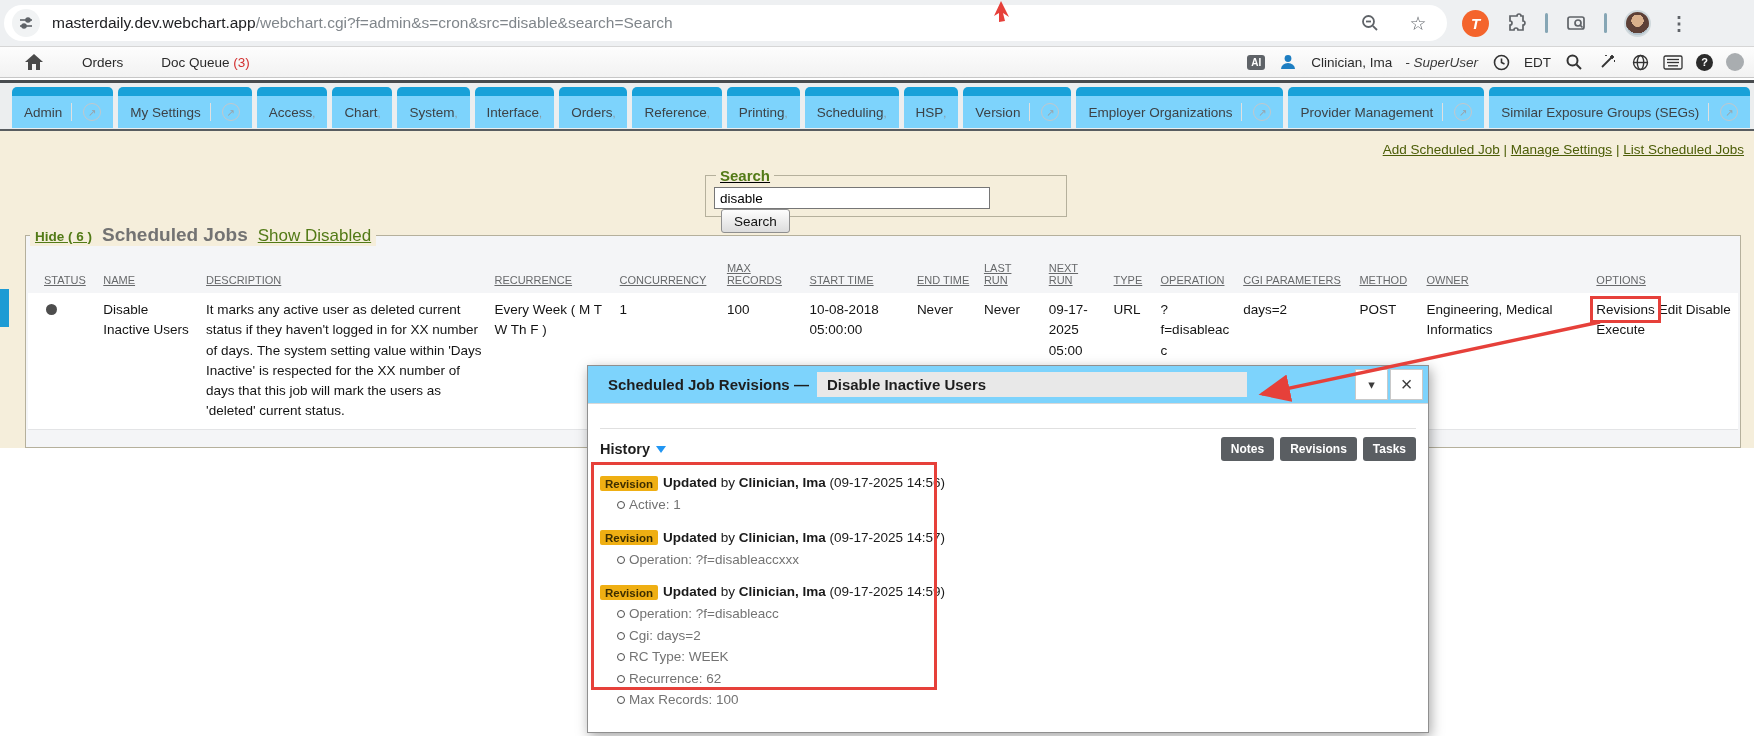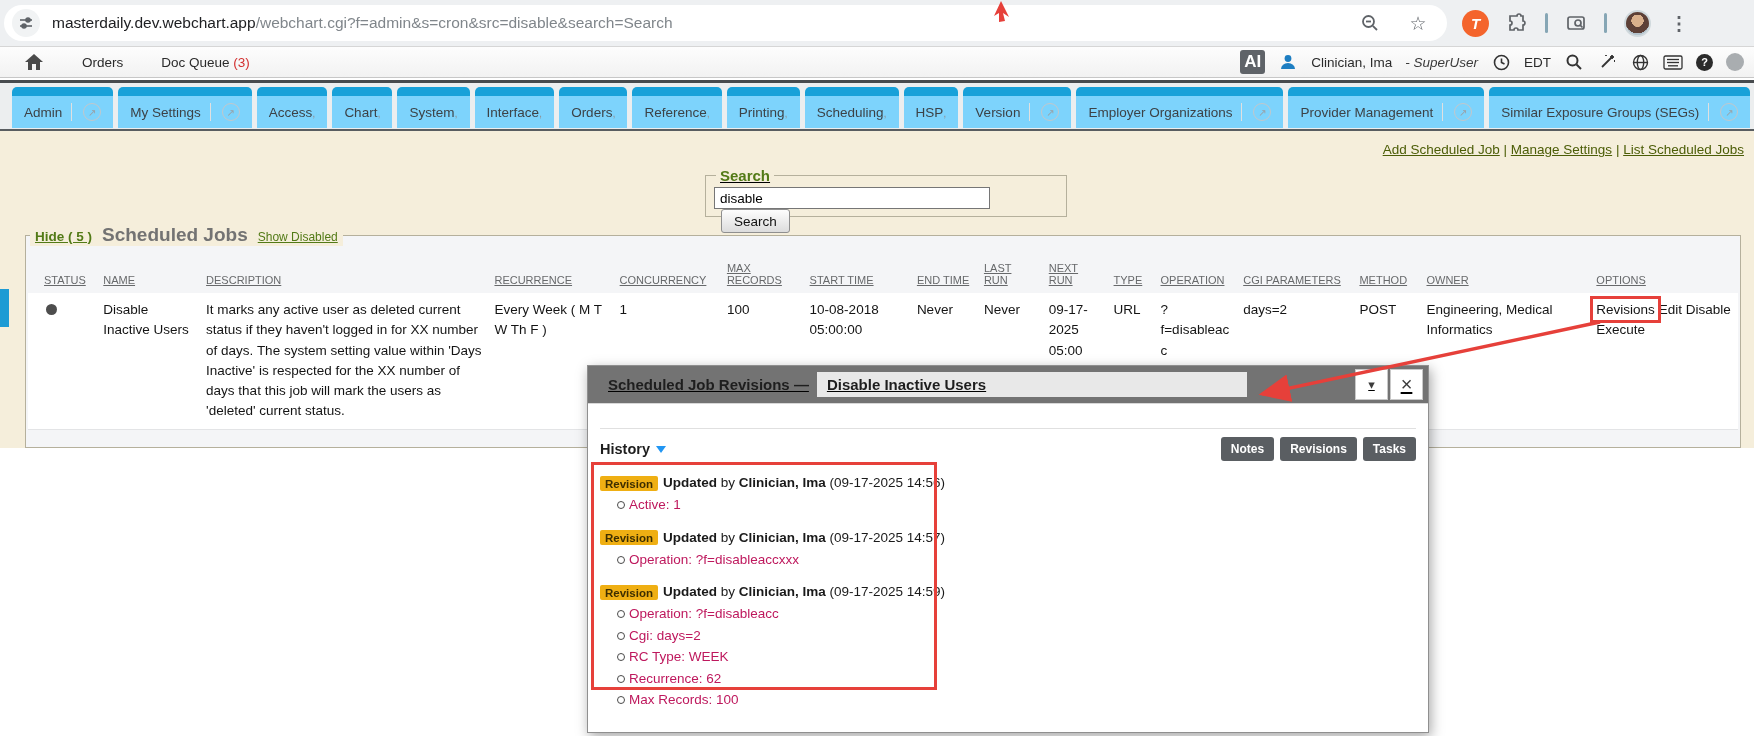--- a/index.html
+++ b/index.html
@@ -28,21 +28,21 @@
   .kebab::before { content:"⋮"; font-size:19px; font-weight:bold; color:#5f6368; }
 
   
   .mc-header { position:absolute; left:0; top:46px; width:1754px; height:32px;
                background:linear-gradient(#fdfdfd,#f2f2f2); border-top:1px solid #d6d6d6; border-bottom:1px solid #c7c7c7;
                display:flex; align-items:center; font-size:13.5px; color:#2b2b2b; }
   .mc-left { display:flex; align-items:center; gap:38px; margin-left:24px; }
   .mc-link { color:#2b2b2b; text-decoration:none; cursor:pointer; }
   .red-count { color:#d32f2f; }
   .mc-right { margin-left:auto; display:flex; align-items:center; gap:13px; margin-right:10px; }
-  .ai-badge { background:#5f6368; color:#fff; font-weight:bold; font-size:17px; padding:2px 4px; border-radius:3px; }
+  .ai-badge { background:#5f6368; color:#fff; font-weight:bold; font-size:10px; padding:2px 4px; border-radius:3px; }
   .superuser { font-style:italic; color:#3a3a3a; }
   .hicon { width:20px; height:20px; display:flex; align-items:center; justify-content:center; }
   .help-dot { width:17px; height:17px; border-radius:50%; background:#2b2b2b; color:#fff; font-size:11px; font-weight:bold;
               display:flex; align-items:center; justify-content:center; }
   .help-dot::before { content:"?"; }
   .gray-dot { width:18px; height:18px; border-radius:50%; background:#a9adb0; }
 
   
   .tabbar { position:absolute; left:0; top:80px; width:1754px; height:51px; background:#eceeef;
             border-top:3px solid #474b4e; border-bottom:2px solid #595d60; }
@@ -72,21 +72,21 @@
                   font-family:"Liberation Sans", sans-serif; background:#fff; }
   .search-btn { height:24px; margin-left:7px; padding:0 12px; font-size:13.5px; font-family:"Liberation Sans", sans-serif;
                 background:linear-gradient(#fdfdfd,#dcdcdc); border:1px solid #8f8f8f; border-radius:3px; cursor:pointer; color:#111; }
 
   
   .jobs-fs { position:absolute; left:25px; top:93px; width:1716px; height:224px;
              border:1px solid #b5b09c; background:#f4f5f7; padding:6px 2px 0 2px; }
   .jobs-legend { display:flex; align-items:baseline; gap:10px; padding:0 5px; background:#f5eedb; width:max-content; margin-left:2px; }
   .hide-link { font-size:13.5px; font-weight:bold; color:#527a16; text-decoration:underline; cursor:pointer; }
   .jobs-title { font-size:19px; font-weight:bold; color:#737373; }
-  .show-disabled { font-size:12px; color:#527a16; text-decoration:underline; cursor:pointer; }
+  .show-disabled { font-size:17px; color:#527a16; text-decoration:underline; cursor:pointer; }
 
   table.jobs { width:100%; border-collapse:collapse; table-layout:fixed; margin-top:6px; }
   table.jobs th { font-size:11px; font-weight:normal; color:#67696b; text-transform:uppercase; text-align:left;
                   vertical-align:bottom; padding:4px 6px 7px 6px; }
   table.jobs th span { text-decoration:underline; cursor:pointer;text-align:center; }
   table.jobs td { background:#fff; font-size:13.5px; color:#141414; vertical-align:top; padding:7px 6px;
                   line-height:1.5; border-bottom:1px solid #e3e4e6; word-wrap:break-word; }
   .c-status { width:62px; } .c-name { width:92px; } .c-desc { width:258px; } .c-rec { width:112px; }
   .c-conc { width:96px; } .c-max { width:74px; } .c-start { width:96px; } .c-end { width:60px; }
   .c-last { width:58px; } .c-next { width:58px; } .c-type { width:42px; } .c-oper { width:74px; }
@@ -94,22 +94,22 @@
   th.c-status span, td.first-pad { padding-left:10px; }
   .status-circle { width:11px; height:11px; border-radius:50%; background:#4d4d4d; display:inline-block; margin-left:12px; margin-top:4px; }
   .opt-link { cursor:pointer; }
   .red-outline { outline:3px solid #e6403a; outline-offset:3px; }
 
   .blue-strip { position:absolute; left:0; top:158px; width:9px; height:38px; background:#1d9bd4; }
 
   
   .modal { position:absolute; left:587px; top:365px; width:842px; height:368px; background:#fff;
            border:1px solid #8f8f8f; box-shadow:2px 4px 12px rgba(0,0,0,.35); z-index:20; }
-  .modal-header { height:38px; background:#737373; border-bottom:1px solid #d8d8d8; display:flex; align-items:center;
-                  padding:0 5px 0 20px;text-decoration:underline; }
+  .modal-header { height:38px; background:#7dd3fc; border-bottom:1px solid #d8d8d8; display:flex; align-items:center;
+                  padding:0 5px 0 20px; }
   .modal-title { font-size:15px; font-weight:bold; color:#1e1e1e; white-space:nowrap; }
   .modal-entity { font-size:15px; font-weight:bold; color:#1e1e1e; background:#e8e8e8; padding:4px 10px;
                   margin-left:8px; min-width:430px; }
   .mini-btn { width:33px; height:31px; background:#fff; border:1px solid #c9c9c9; display:flex; align-items:center;
               justify-content:center; cursor:pointer; color:#3c3c3c; }
   .mini-btn.caret::before { content:"▾"; font-size:13px; }
   .mini-btn.close::before { content:"×"; font-size:20px; }
   .modal-btns { margin-left:auto; display:flex; gap:2px; }
   .modal-body { position:relative; padding:0 12px; }
   .modal-hr { border-top:1px solid #e0e0e0; margin:24px 0 0 0; }
@@ -118,21 +118,21 @@
   .hist-caret { width:0; height:0; border-left:5px solid transparent; border-right:5px solid transparent;
                 border-top:7px solid #2196f3; margin-left:6px; display:inline-block; }
   .action-btns { margin-left:auto; display:flex; gap:6px; }
   .abtn { background:#5a5e62; color:#fff; font-size:12px; font-weight:bold; padding:5px 10px; border-radius:3px;
           border:none; cursor:pointer; font-family:"Liberation Sans", sans-serif; }
   .rev-list { margin-top:10px; }
   .rev-line { font-size:13.5px; color:#1a1a1a; line-height:21px; margin-top:11px; }
   .rev-badge { background:#efaf13; color:#3d2e00; font-size:11.5px; font-weight:bold; padding:1.5px 5px;
                border-radius:2px; margin-right:5px; }
   .rev-details { list-style:none; }
-  .rev-details li { position:relative; padding-left:29px; font-size:13.5px; color:#be185d; line-height:21.5px; }
+  .rev-details li { position:relative; padding-left:29px; font-size:13.5px; color:#737373; line-height:21.5px; }
   .rev-details li::before { content:""; position:absolute; left:17px; top:7px; width:6px; height:6px;
                             border:1.5px solid #4a4a4a; border-radius:50%; }
   .red-frame { position:absolute; left:3px; top:96px; width:346px; height:228px; border:3px solid #e6403a;
                pointer-events:none; z-index:5; }
 
   
   .annot { position:absolute; left:0; top:0; z-index:40; pointer-events:none; }
 </style>
 </head>
 <body>
@@ -369,21 +369,21 @@
     </div>
 
     <fieldset class="search-fs">
       <legend>Search</legend>
       <input class="search-input" type="text" value="disable" style="">
       <button class="search-btn">Search</button>
     </fieldset>
 
     <fieldset class="jobs-fs">
       <legend class="jobs-legend">
-        <a class="hide-link">Hide ( 5 )</a>
+        <a class="hide-link">Hide ( 6 )</a>
         <span class="jobs-title">Scheduled Jobs</span>
         <a class="show-disabled">Show Disabled</a>
       </legend>
       <table class="jobs">
         <colgroup>
           <col class="c-status">
             <col class="c-name">
             <col class="c-desc">
             <col class="c-rec">
             <col class="c-conc">

